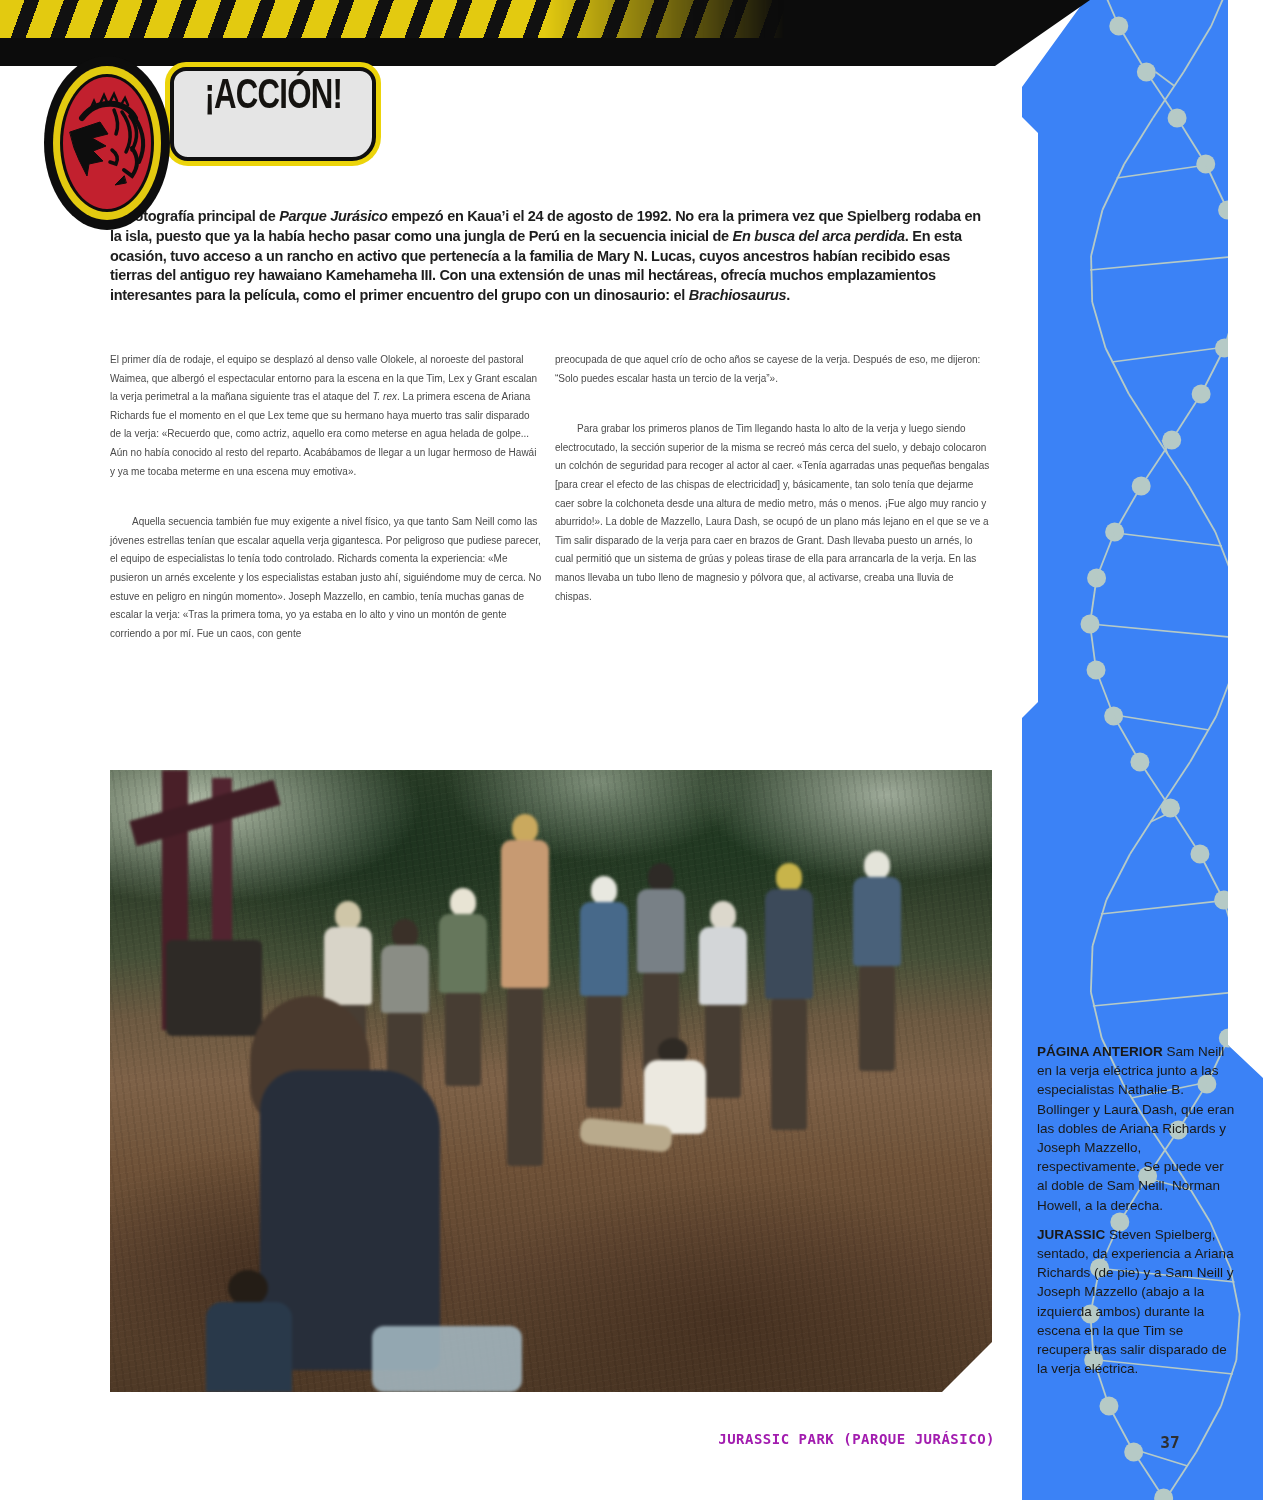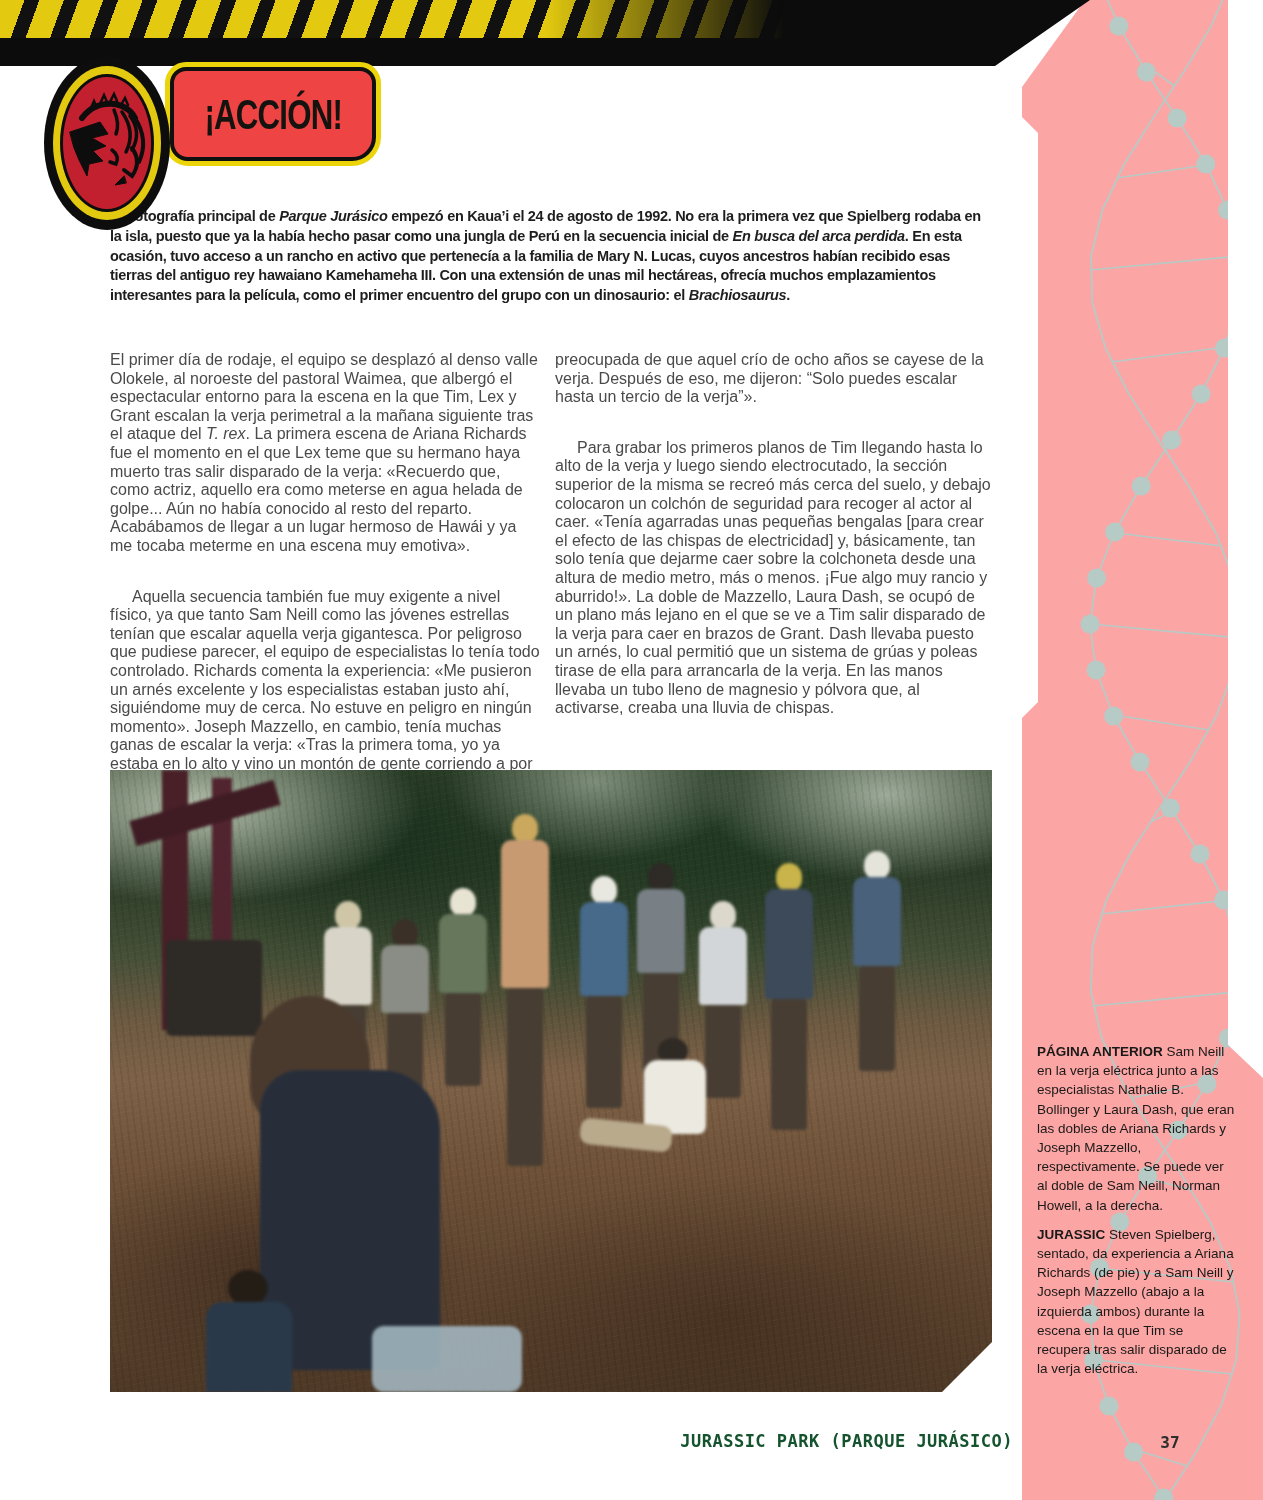--- a/index.html
+++ b/index.html
@@ -1,47 +1,47 @@
 <!DOCTYPE html>
 <html><head>
 <meta charset="utf-8">
 <style>
   html,body{margin:0;padding:0;background:#ffffff;}
   #page{position:relative;width:1263px;height:1500px;background:#ffffff;overflow:hidden;
         font-family:"Liberation Sans",sans-serif;}
 
   
-  #sidebar{position:absolute;left:1020px;top:0;width:243px;height:1500px;background:#fca5a5;
+  #sidebar{position:absolute;left:1020px;top:0;width:243px;height:1500px;background:#3b82f6;
     clip-path:polygon(65px 0,208px 0,208px 1045px,243px 1078px,243px 1500px,2px 1500px,
                       2px 718px,18px 702px,18px 133px,2px 117px,2px 87px);}
   #dna{position:absolute;left:0;top:0;}
 
   
   #band{position:absolute;left:0;top:0;width:1090px;height:66px;background:#0c0c0c;
     clip-path:polygon(0 0,100% 0,calc(100% - 95px) 100%,0 100%);z-index:4;}
   #stripes{position:absolute;left:0;top:0;right:0;height:38px;
     background:repeating-linear-gradient(110deg,#e3ca10 0 23px,#111 23px 37px);
     -webkit-mask-image:linear-gradient(90deg,#000 0 50%,transparent 72%);
     mask-image:linear-gradient(90deg,#000 0 50%,transparent 72%);}
 
   
   #action-banner{position:absolute;left:170px;top:67px;width:198px;height:86px;z-index:5;
-    background:#ef4444;border:4px solid #101010;border-radius:16px 16px 24px 18px;
-    box-shadow:0 0 0 5px #ecd40a;display:flex;align-items:center;justify-content:center;}
+    background:#e5e5e5;border:4px solid #101010;border-radius:16px 16px 24px 18px;
+    box-shadow:0 0 0 5px #ecd40a;display:flex;align-items:flex-start;justify-content:center;}
   #action-banner span{font-weight:bold;font-size:40px;color:#151310;letter-spacing:-1px;
     transform:scaleX(0.78) scaleY(1.08);white-space:nowrap;}
   #jp-logo{position:absolute;left:42px;top:54px;width:130px;height:178px;z-index:6;}
 
   
   #intro{position:absolute;left:110px;top:207px;width:878px;
     font-size:14.5px;font-weight:bold;line-height:19.8px;letter-spacing:-0.3px;color:#1e1e1e;}
   #intro em{font-style:italic;}
 
   
-  .col{position:absolute;top:351px;font-size:16px;line-height:18.6px;color:#4a4a4a;}
+  .col{position:absolute;top:351px;font-size:10px;line-height:18.6px;color:#4a4a4a;}
   #col-left{left:110px;width:432px;}
   #col-right{left:555px;width:436px;}
   .para{margin:0;}
   .para.indent{text-indent:22px;margin-top:32px;}
   .para em{font-style:italic;}
 
   
   #photo{position:absolute;left:110px;top:770px;width:882px;height:622px;overflow:hidden;
     clip-path:polygon(0 0,100% 0,100% calc(100% - 50px),calc(100% - 50px) 100%,0 100%);
     background:
@@ -61,23 +61,23 @@
   #figs{position:absolute;inset:0;filter:blur(1.4px);}
   #figs div{position:absolute;}
 
   
   #captions{position:absolute;left:17px;top:1042px;width:198px;
     font-size:13.5px;line-height:19.2px;color:#191917;}
   #captions p{margin:0 0 10px 0;}
   #captions .lead{font-weight:bold;}
 
   
-  #footer-title{position:absolute;right:250px;top:1431px;z-index:3;
-    font-family:"DejaVu Sans Mono",monospace;font-weight:bold;font-size:17px;
-    letter-spacing:0.5px;color:#14532d;white-space:nowrap;}
+  #footer-title{position:absolute;right:268px;top:1431px;z-index:3;
+    font-family:"DejaVu Sans Mono",monospace;font-weight:bold;font-size:14px;
+    letter-spacing:0.5px;color:#a21caf;white-space:nowrap;}
   #page-num{position:absolute;left:120px;top:1433px;width:60px;text-align:center;
     font-family:"DejaVu Sans Mono",monospace;font-weight:bold;font-size:16px;color:#2e2e2e;}
 </style>
 </head>
 <body>
 
 <div id="page">
 
   <div id="sidebar">
     <svg id="dna" width="243" height="1500" viewBox="0 0 243 1500">

